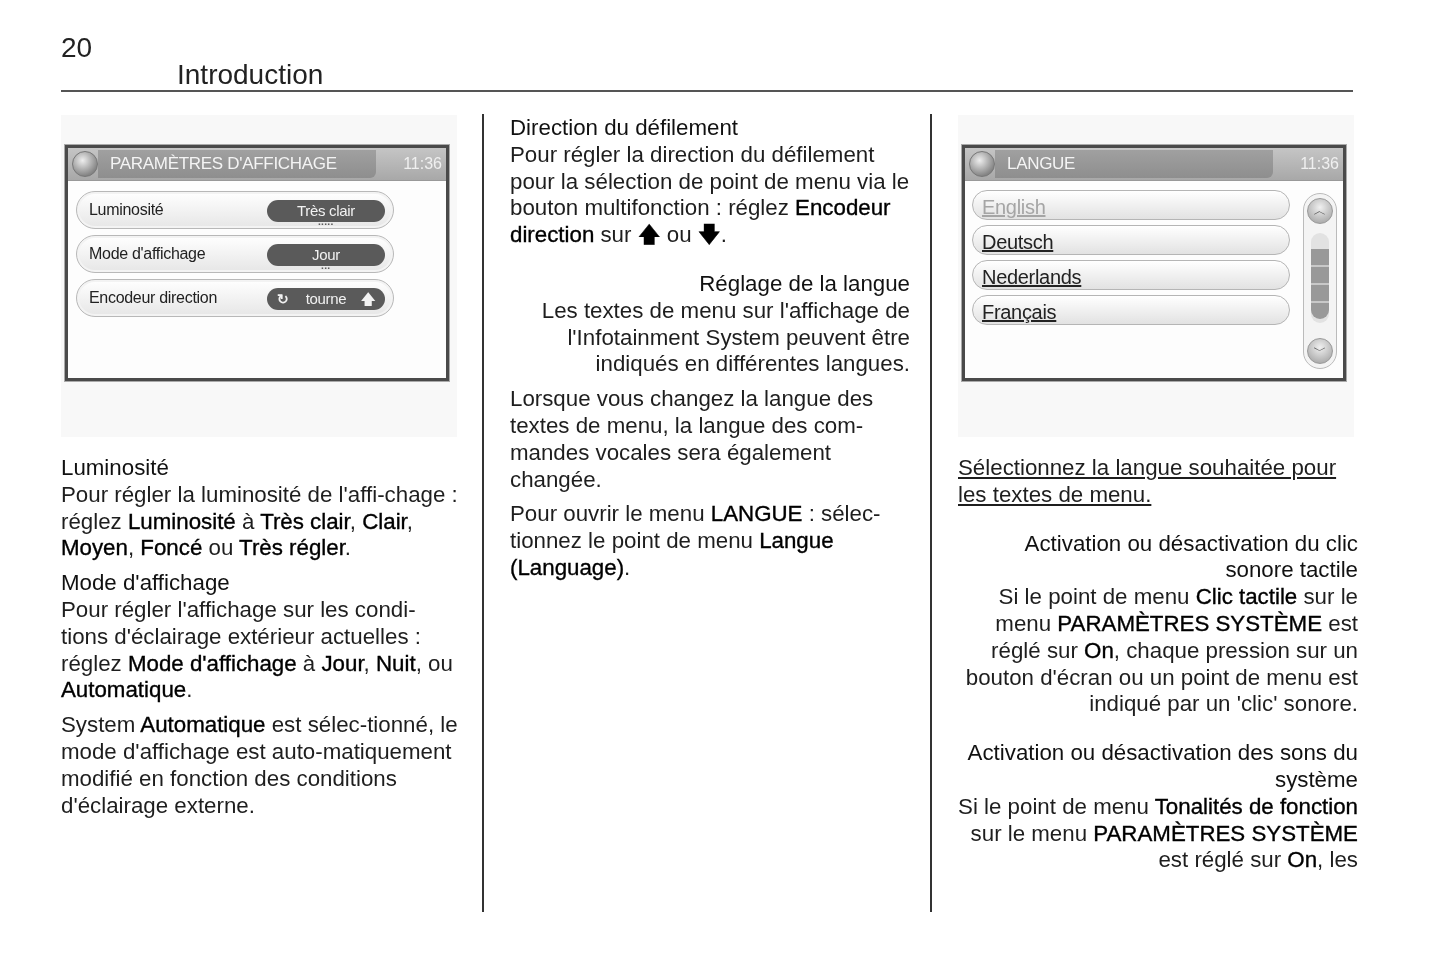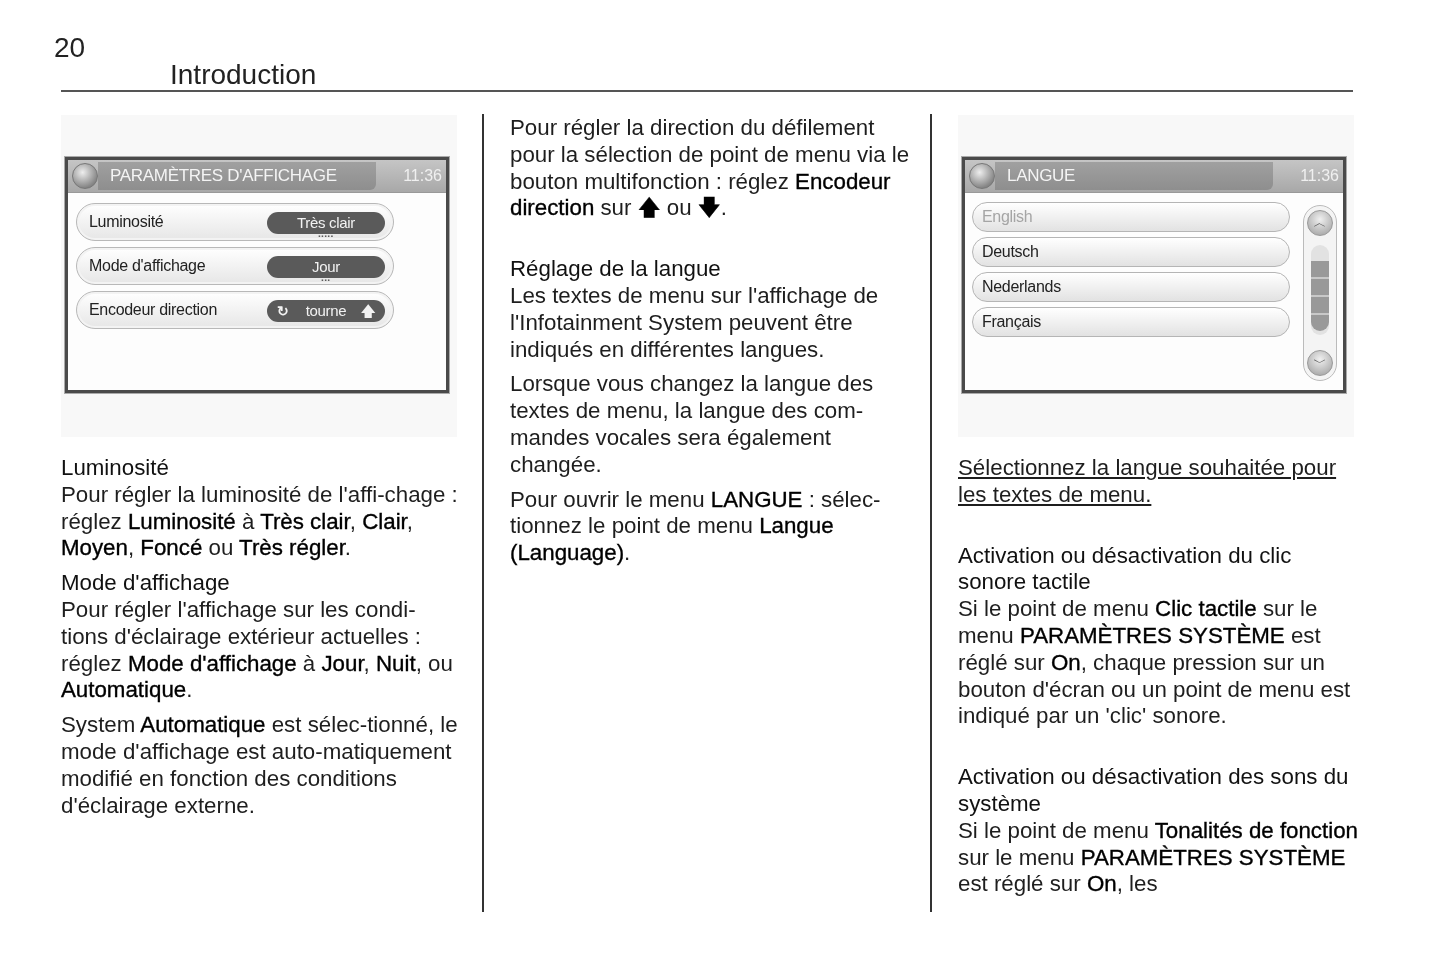--- a/index.html
+++ b/index.html
@@ -1,57 +1,57 @@
 <!DOCTYPE html>
 <html><head>
   <meta charset="utf-8">
   <style>
     * { margin: 0; padding: 0; box-sizing: border-box; }
     html, body { width: 1445px; height: 965px; background: #ffffff; overflow: hidden; }
     body { position: relative; font-family: "Liberation Sans", sans-serif; color: #1a1a1a; }
 
-    .page-header { position: absolute; left: 54px; top: 30px; height: 36px; width: 1292px; }
+    .page-header { position: absolute; left: 61px; top: 30px; height: 36px; width: 1292px; }
     .page-number { position: absolute; left: 0; top: 0; font-size: 28px; line-height: 36px; color: #222; }
     .page-section { position: absolute; left: 116px; top: 0; font-size: 28px; line-height: 36px; color: #222; margin-top: 27px; }
     .header-rule { position: absolute; left: 61px; top: 90px; width: 1292px; height: 2px; background: #555; }
 
     .col-divider { position: absolute; width: 2px; background: #333; top: 114px; height: 798px; }
     .col-divider.d1 { left: 482px; }
     .col-divider.d2 { left: 930px; }
 
     .column { position: absolute; top: 115px; }
     .col1 { left: 61px; width: 400px; }
     .col2 { left: 510px; width: 400px; }
     .col3 { left: 958px; width: 400px; }
 
     .text-block { font-size: 22.3px; line-height: 26.8px; color: #1e1e1e; }
     .text-block b, .heading { font-weight: normal; color: #111; }
     .heading { font-size: 22.3px; line-height: 26.8px; display: block; }
     .para { margin-top: 8px; }
-    .section { margin-top: 34px; }
+    .section { margin-top: 22px; text-align: right; }
     .bold-term { color: #000; -webkit-text-stroke: 0.35px #000; }
 
     
     .figure { position: relative; width: 396px; height: 322px; background: #f8f8f8; }
-    .screen { position: absolute; left: 4px; top: 42px; width: 384px; height: 236px; border: 3px solid #4a4a4a; background: #fdfdfd; box-shadow: 0 0 0 1px #aaa; }
+    .screen { position: absolute; left: 4px; top: 30px; width: 384px; height: 236px; border: 3px solid #4a4a4a; background: #fdfdfd; box-shadow: 0 0 0 1px #aaa; }
     .titlebar { position: absolute; left: 0; top: 0; right: 0; height: 33px; background: linear-gradient(#c5c5c5, #a8a8a8); border-bottom: 1px solid #999; }
     .titlebar-inner { position: absolute; left: 30px; top: 2px; right: 70px; height: 28px; background: linear-gradient(#a0a0a0, #8e8e8e); border-radius: 0 0 6px 0; }
     .titlebar-logo { position: absolute; left: 4px; top: 3px; width: 26px; height: 26px; border-radius: 50%; background: radial-gradient(circle at 40% 35%, #eee, #888 70%, #666); border: 1px solid #777; }
     .titlebar-title { position: absolute; left: 42px; top: 6px; font-size: 17px; color: #f4f4f4; letter-spacing: -0.3px; }
     .titlebar-time { position: absolute; right: 4px; top: 7px; font-size: 16px; color: #f0f0f0; }
 
     .setting-row { position: absolute; left: 8px; width: 318px; height: 38px; border-radius: 19px; background: linear-gradient(#ffffff, #e6e6e6); border: 1px solid #b8b8b8; box-shadow: inset 0 0 0 2px #f3f3f3; }
     .setting-label { position: absolute; left: 12px; top: 9px; font-size: 16px; color: #222; letter-spacing: -0.3px; }
     .setting-value { position: absolute; right: 8px; top: 8px; width: 118px; height: 22px; border-radius: 11px; background: #5a5a5a; color: #f2f2f2; font-size: 15px; text-align: center; line-height: 22px; letter-spacing: -0.3px; }
     .value-dots { position: absolute; left: 50%; bottom: -5px; transform: translateX(-50%); font-size: 6px; line-height: 6px; color: #555; letter-spacing: 1px; }
     .value-icon-left { position: absolute; left: 10px; top: 0; font-size: 14px; font-weight: bold; }
     .value-icon-right { position: absolute; right: 10px; top: 0; font-size: 14px; font-weight: bold; }
 
     .lang-item { position: absolute; left: 7px; width: 318px; height: 30px; border-radius: 15px; background: linear-gradient(#ffffff, #e2e2e2); border: 1px solid #b5b5b5; }
-    .lang-label { position: absolute; left: 9px; top: 5px; font-size: 16px; color: #222; letter-spacing: -0.3px; }
+    .lang-label { position: absolute; left: 9px; top: 5px; font-size: 20px; color: #222; letter-spacing: -0.3px; text-decoration: underline; }
     .lang-item.disabled .lang-label { color: #a5a5a5; }
 
     .scrollbar { position: absolute; right: 6px; top: 45px; width: 34px; height: 176px; border-radius: 17px; border: 1px solid #bbb; background: #f4f4f4; }
     .scroll-btn { position: absolute; left: 3px; width: 26px; height: 26px; border-radius: 50%; background: radial-gradient(circle at 50% 35%, #f0f0f0, #9a9a9a); border: 1px solid #999; text-align: center; font-size: 13px; line-height: 24px; color: #555; }
     .scroll-btn.up { top: 4px; }
     .scroll-btn.down { bottom: 4px; }
     .scroll-track { position: absolute; left: 7px; top: 39px; width: 18px; height: 90px; border-radius: 9px; background: #e2e2e2; }
     .scroll-thumb { position: absolute; left: 0; top: 16px; width: 18px; height: 70px; border-radius: 0 0 9px 9px; background: repeating-linear-gradient(#999 0px, #999 16px, #c8c8c8 16px, #c8c8c8 18px); }
   </style>
 </head>
@@ -113,20 +113,21 @@
     <span>Pour régler l'affichage sur les condi-tions d'éclairage extérieur actuelles : réglez </span><span class="bold-term">Mode d'affichage</span><span> à </span><span class="bold-term">Jour</span><span>, </span><span class="bold-term">Nuit</span><span>, ou </span><span class="bold-term">Automatique</span><span>.</span>
   </div>
 
   <div class="text-block para">
     <span>System </span><span class="bold-term">Automatique</span><span> est sélec-tionné, le mode d'affichage est auto-matiquement modifié en fonction des conditions d'éclairage externe.</span>
   </div>
 </div>
 
 <div class="column col2">
   <div class="text-block">
+    <span class="heading">Direction du défilement</span>
     <span>Pour régler la direction du défilement pour la sélection de point de menu via le bouton multifonction : réglez </span><span class="bold-term">Encodeur direction</span><span> sur </span><span class="bold-term">🡅</span><span> ou </span><span class="bold-term">🡇</span><span>.</span>
   </div>
 
   <div class="text-block section">
     <span class="heading">Réglage de la langue</span>
     <span>Les textes de menu sur l'affichage de l'Infotainment System peuvent être indiqués en différentes langues.</span>
   </div>
   <div class="text-block para">
     <span>Lorsque vous changez la langue des textes de menu, la langue des com-mandes vocales sera également changée.</span>
   </div>

